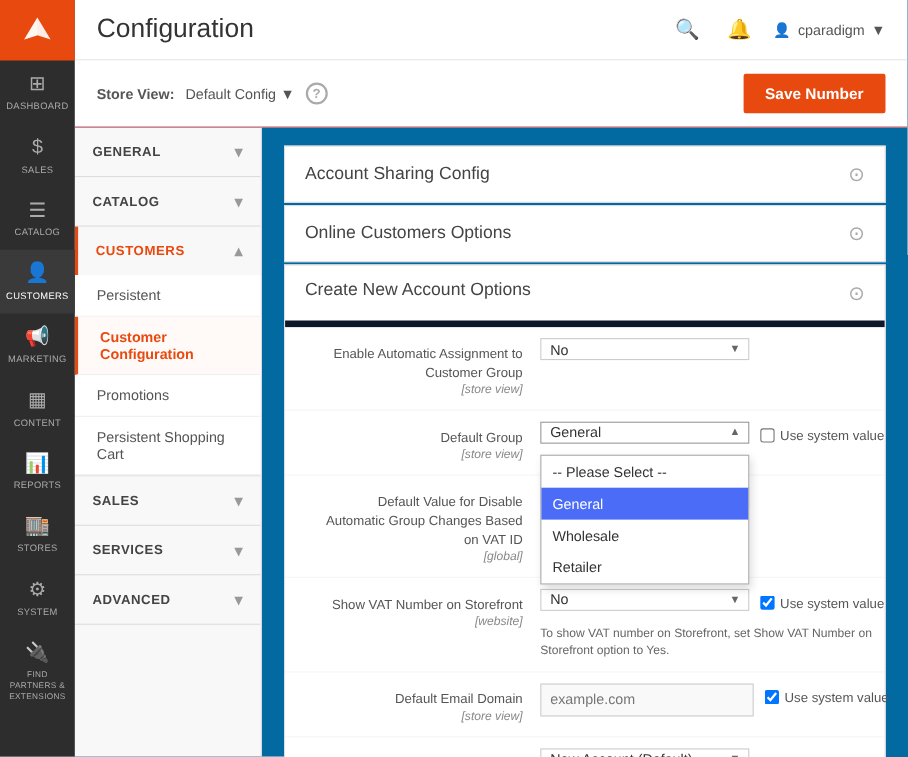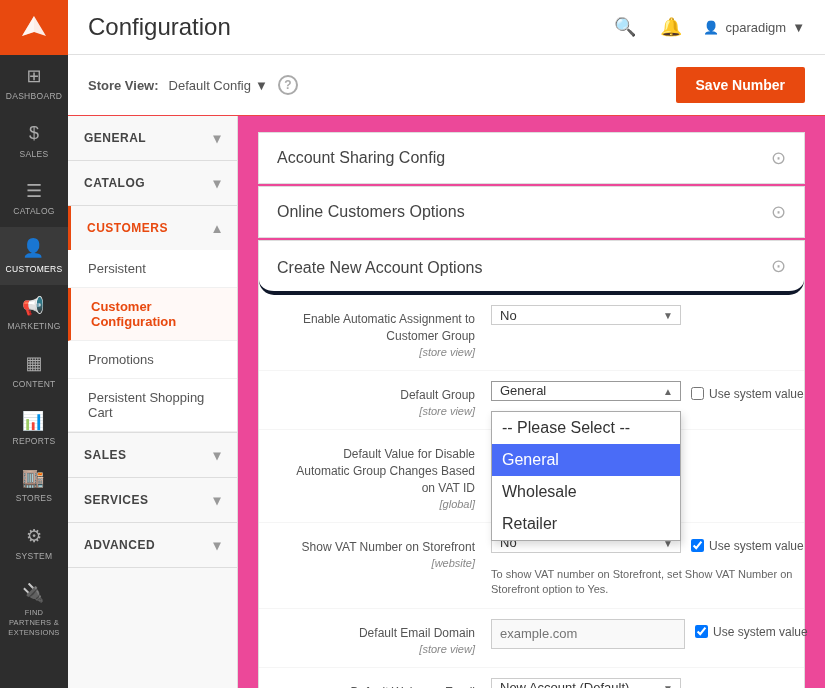--- a/index.html
+++ b/index.html
@@ -131,21 +131,21 @@
       font-weight: 600;
       cursor: pointer;
       border-radius: 2px;
     }
 
     
     .content-area {
       display: flex;
       flex: 1;
       overflow: hidden;
-      background: #ec4899;
+      background: #0369a1;
     }
 
     
     .left-nav {
       width: 170px;
       background: #f8f8f8;
       border-right: 1px solid #ddd;
       overflow-y: auto;
       flex-shrink: 0;
     }
@@ -202,24 +202,23 @@
 
     .create-account-section {
       border: 1px solid #ddd;
       background: #fff;
       margin-bottom: 2px;
     }
     .create-account-header {
       padding: 14px 18px;
       display: flex;
       justify-content: space-between;
-      align-items: flex-end;
-      cursor: pointer;
-      border-bottom: 4px solid #0f172a;
-      border-radius: 15px;
+      align-items: flex-start;
+      cursor: pointer;
+      border-bottom: 6px solid #0f172a;
     }
     .create-account-header h2 { font-size: 16px; font-weight: 400; color: #444; }
     .form-row {
       display: flex;
       align-items: flex-start;
       padding: 10px 32px;
       border-bottom: 1px solid #f5f5f5;
       min-height: 48px;
     }
     .form-label {
@@ -291,21 +290,21 @@
       top: 30px;
       left: 0;
       z-index: 100;
       background: #fff;
       border: 1px solid #aaa;
       min-width: 190px;
       box-shadow: 2px 4px 8px rgba(0,0,0,0.15);
     }
     .dropdown-list .dd-item {
       padding: 7px 10px;
-      font-size: 16px;
+      font-size: 13px;
       color: #333;
       cursor: pointer;
     }
     .dropdown-list .dd-item.selected { background: #4a6cf7; color: #fff; }
 
     .vat-info-text {
       font-size: 11px;
       color: #666;
       margin-top: 4px;
       line-height: 1.4;

